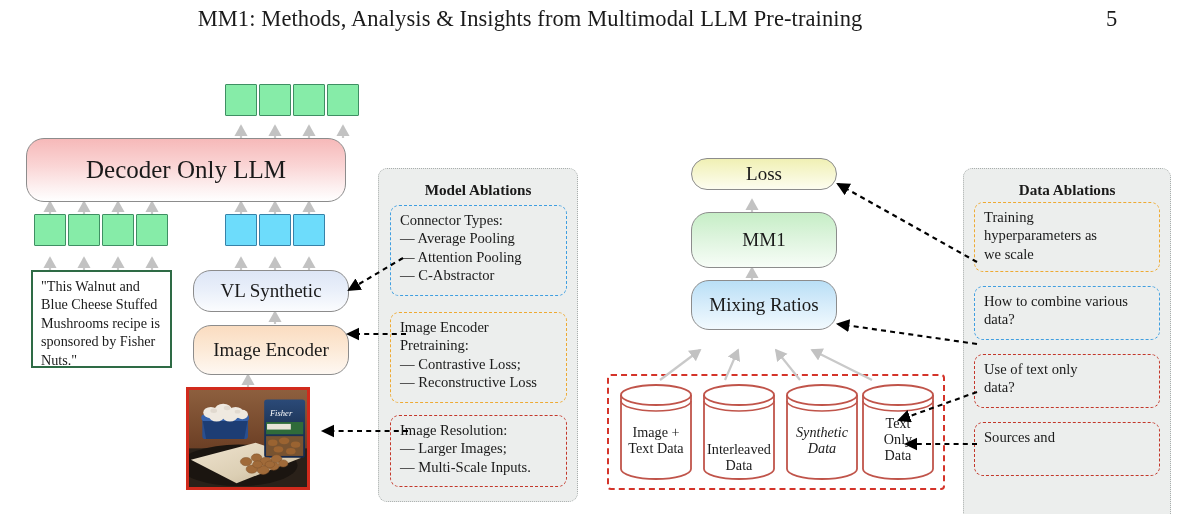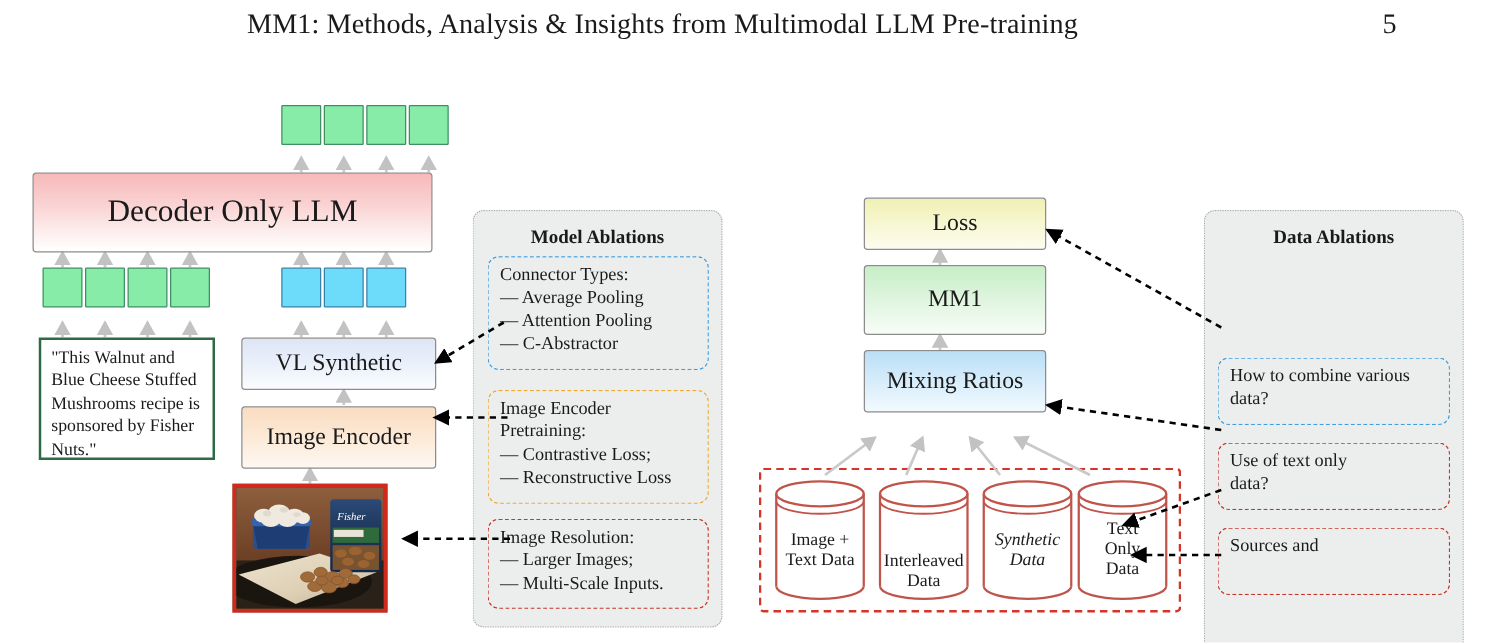--- a/index.html
+++ b/index.html
@@ -10,21 +10,21 @@
   #pg-header{position:absolute;left:0;top:6px;width:1126px;height:34px;}
   #pg-title{position:absolute;left:0;top:0;width:1060px;text-align:center;
             font-size:22.5px;letter-spacing:.1px;white-space:nowrap;}
   #pg-num{position:absolute;left:1106px;top:0;font-size:22.5px;}
 
   
   #figure{position:absolute;left:0;top:62px;width:1194px;height:452px;}
   .abs{position:absolute;box-sizing:border-box;}
 
   
-  .node{border:1.4px solid #8c8c8c;border-radius:3px;
+  .node{border:1.4px solid #8c8c8c;border-radius:18px;
         display:flex;align-items:center;justify-content:center;
         text-align:center;line-height:1.12;z-index:6;}
   .node .lbl{display:block;}
 
   .n-llm      {background:linear-gradient(180deg,#f6b9b9 0%,#fad4d4 42%,#fdf0f0 78%,#ffffff 100%);
                font-size:25px;}
   .n-vlconn   {background:linear-gradient(180deg,#dde6f6 0%,#eaf0fa 50%,#fbfcfe 100%);
                font-size:19px;}
   .n-imgenc   {background:linear-gradient(180deg,#fadcc0 0%,#fce9d6 48%,#fef8f2 100%);
                font-size:19px;}
@@ -273,21 +273,21 @@
     <span class="it">— Contrastive Loss;</span>
     <span class="it">— Reconstructive Loss</span>
   </div>
 
   <div class="abs card c-red" style="left:390px;top:353px;width:177px;height:72px;">
     <span class="hd">Image Resolution:</span>
     <span class="it">— Larger Images;</span>
     <span class="it">— Multi-Scale Inputs.</span>
   </div>
 
-  <div class="abs node n-loss" style="left:691px;top:96px;width:146px;height:42px;">
+  <div class="abs node n-loss" style="left:691px;top:96px;width:146px;height:32px;">
     <span class="lbl">Loss</span>
   </div>
   <div class="abs node n-mm1" style="left:691px;top:150px;width:146px;height:56px;">
     <span class="lbl">MM1</span>
   </div>
   <div class="abs node n-mix" style="left:691px;top:218px;width:146px;height:50px;">
     <span class="lbl">Mixing Ratios</span>
   </div>
 
   <div class="abs data-group" style="left:607px;top:312px;width:338px;height:116px;"></div>
@@ -346,20 +346,25 @@
       <div>Text</div>
       <div>Only</div>
       <div>Data</div>
     </div>
   </div>
 
   <div class="abs panel" style="left:963px;top:106px;width:208px;height:410px;">
     <div class="panel-title" style="top:12px;">Data Ablations</div>
   </div>
 
+  <div class="abs card c-orange" style="left:974px;top:140px;width:186px;height:70px;">
+    <span class="it">Training</span>
+    <span class="it">hyperparameters as</span>
+    <span class="it">we scale</span>
+  </div>
 
   <div class="abs card c-blue" style="left:974px;top:224px;width:186px;height:54px;">
     <span class="it">How to combine various</span>
     <span class="it">data?</span>
   </div>
 
   <div class="abs card c-red" style="left:974px;top:292px;width:186px;height:54px;">
     <span class="it">Use of text only</span>
     <span class="it">data?</span>
   </div>

